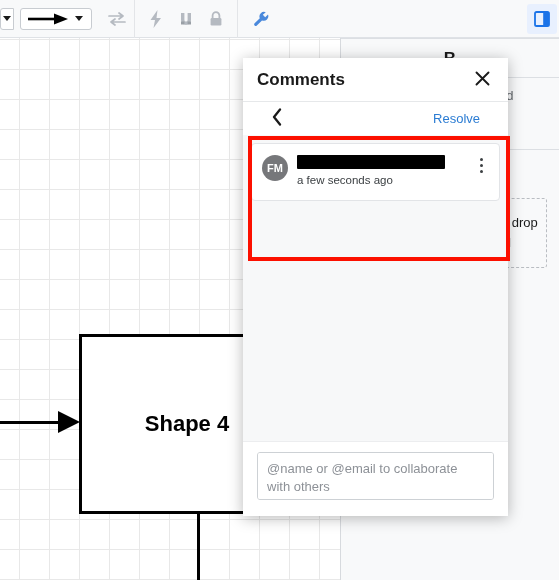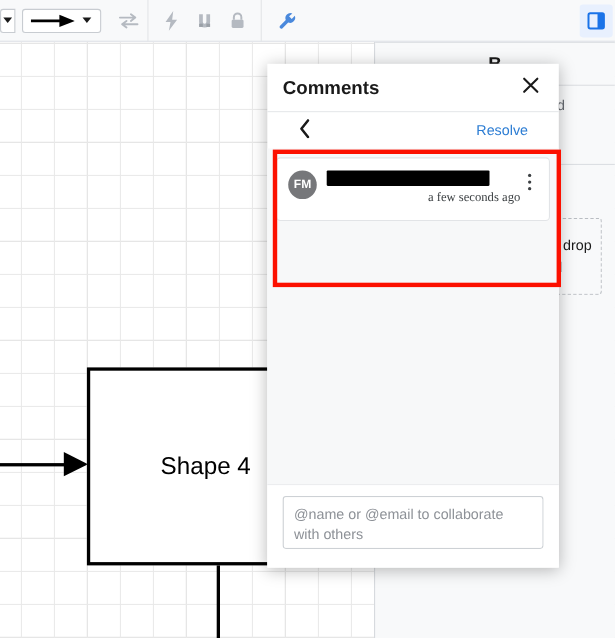--- a/index.html
+++ b/index.html
@@ -109,20 +109,21 @@
     align-items: center;
     justify-content: center;
   }
   .shape-label {
     font-size: 22px;
     color: #000;
     font-family: "Liberation Sans", sans-serif;
     white-space: nowrap;
     position: relative;
     left: 22px;
+    font-weight: bold;
   }
   .conn-left {
     position: absolute;
     left: 0; top: 421px;
     width: 62px; height: 3px;
     background: #000;
     z-index: 3;
   }
   .conn-arrowhead {
     position: absolute;
@@ -276,40 +277,38 @@
   .comment-card {
     background: #fff;
     border: 1px solid #e2e4e7;
     border-radius: 4px;
     padding: 10px 10px 14px;
     box-sizing: border-box;
   }
   .cc-top {
     display: flex;
     align-items: flex-start;
-    text-align: right;
   }
   .avatar {
     width: 26px; height: 26px;
     border-radius: 50%;
     background: #76777a;
     color: #fff;
     font-size: 11px;
     font-weight: bold;
     display: flex;
     align-items: center;
     justify-content: center;
     flex: 0 0 26px;
     margin-top: 1px;
   }
   .cc-meta {
     flex: 1 1 auto;
     padding-left: 9px;
     min-width: 0;
-    font-family: Liberation Serif, serif;
   }
   .cc-name-redacted {
     height: 14px;
     background: #000;
     border-radius: 1px;
     width: 148px;
     margin-top: 1px;
   }
   .cc-time {
     font-size: 11.5px;

